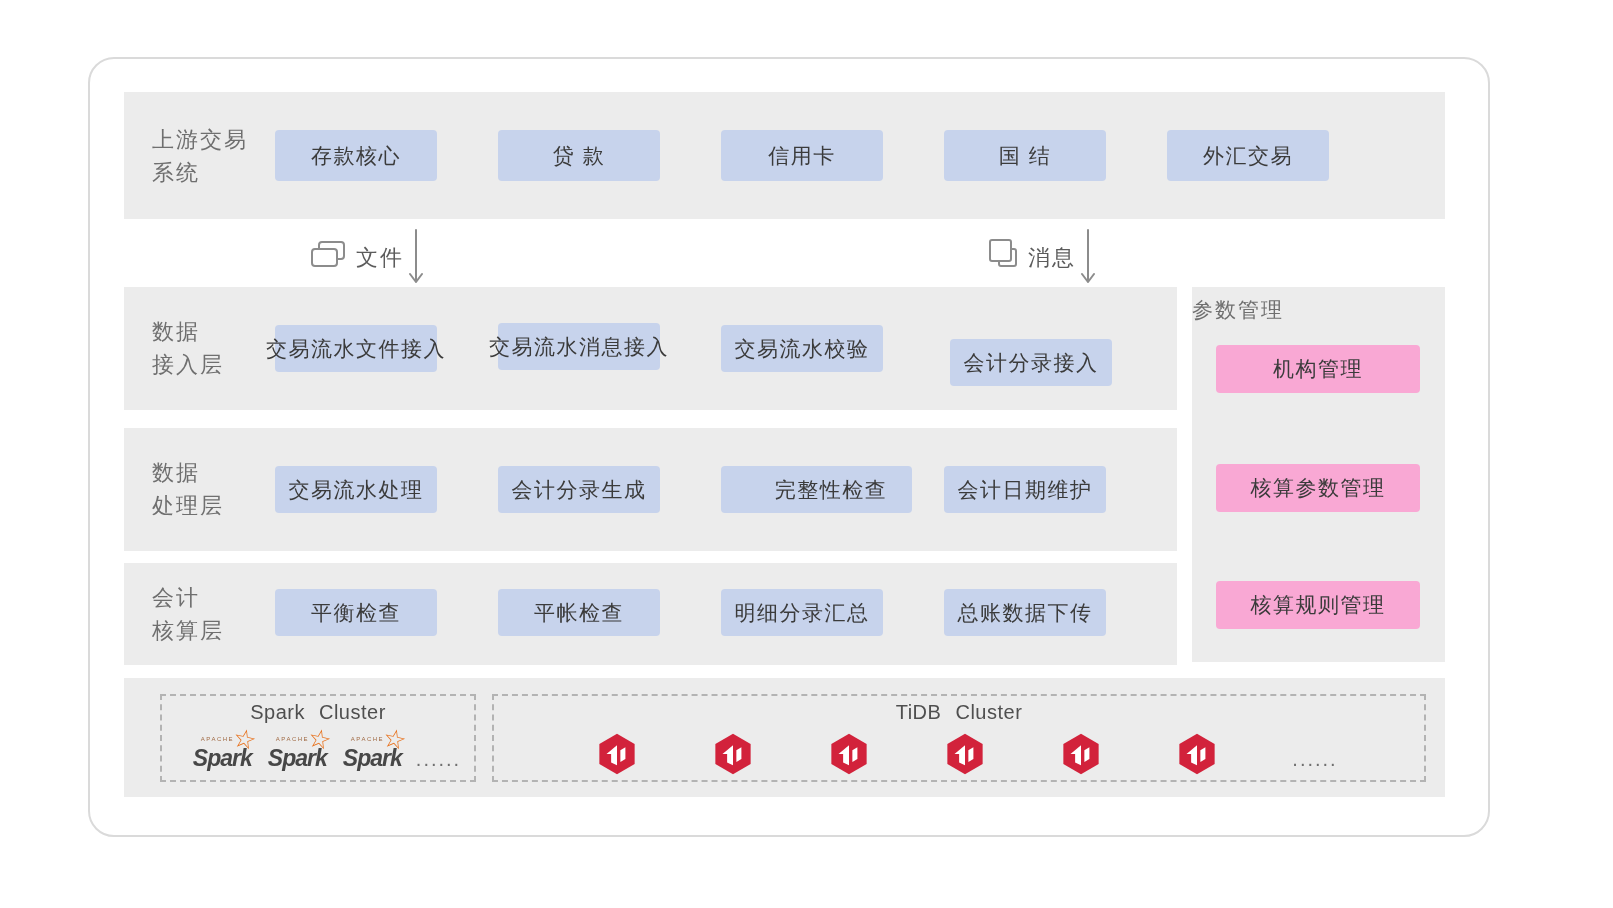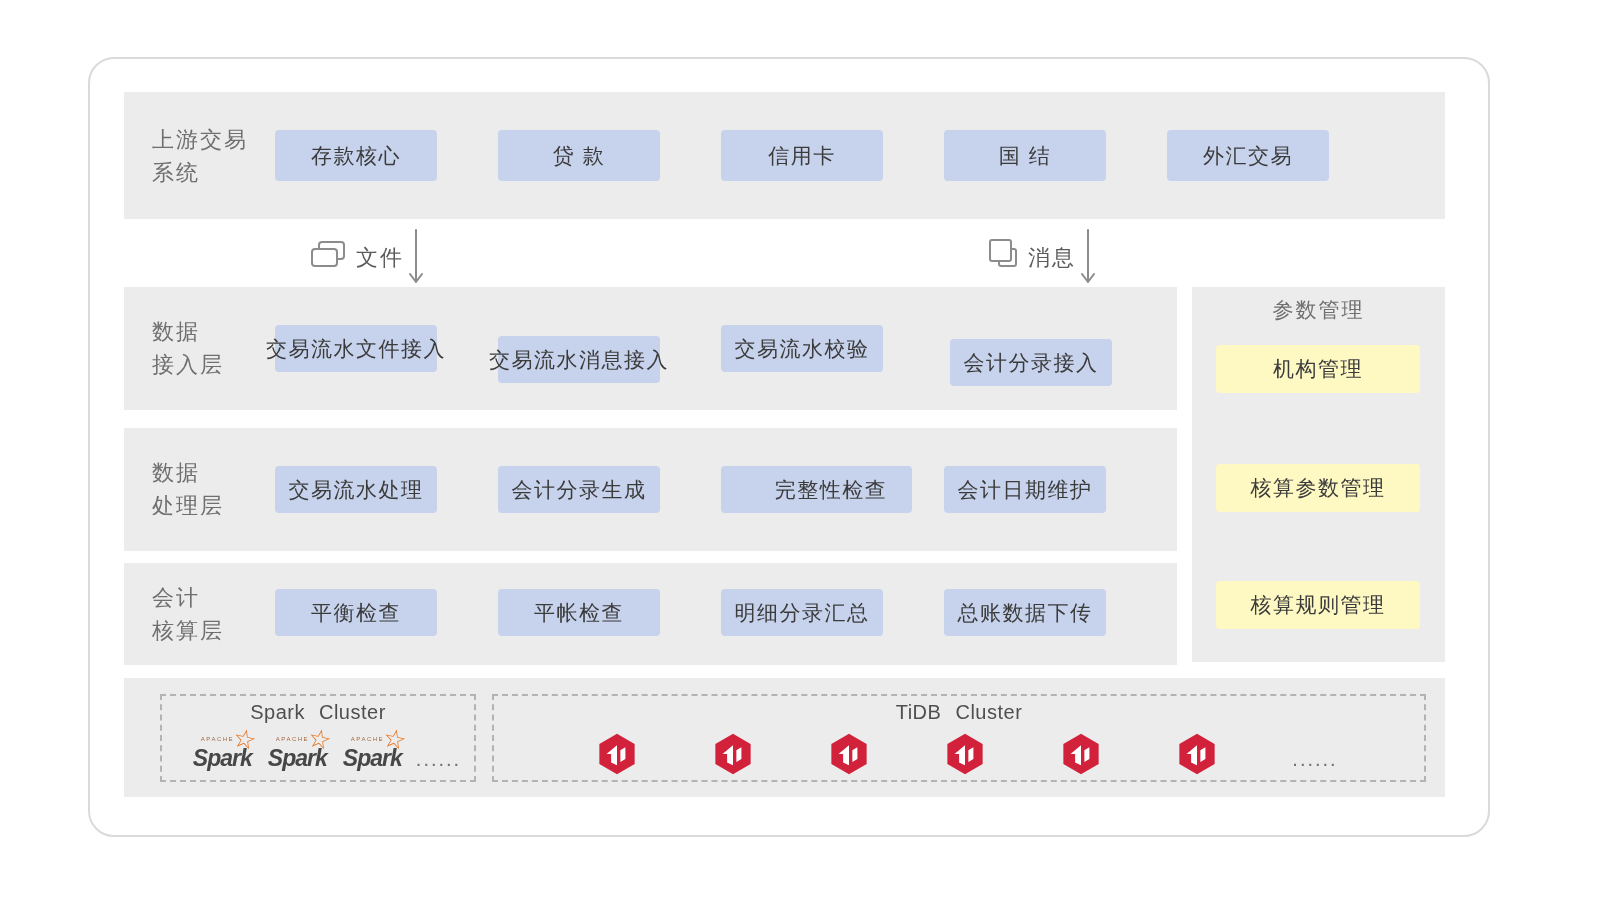--- a/index.html
+++ b/index.html
@@ -24,26 +24,26 @@
     position:absolute;left:152px;font-size:22px;color:#6F6F6F;
     line-height:33px;letter-spacing:2px;white-space:nowrap;
   }
   .bluebox{
     position:absolute;width:162px;height:51px;background:#C7D3EC;border-radius:4px;
     display:flex;align-items:center;justify-content:center;
     font-size:21px;color:#3B3B3B;letter-spacing:1.5px;white-space:nowrap;
   }
   .bluebox.small{height:47px;}
   .greenbox{
-    position:absolute;left:1216px;width:204px;height:48px;background:#fef9c3;border-radius:4px;
+    position:absolute;left:1216px;width:204px;height:48px;background:#f9a8d4;border-radius:4px;
     display:flex;align-items:center;justify-content:center;
     font-size:21px;color:#3B3B3B;letter-spacing:1.5px;white-space:nowrap;
   }
   .panel-title{
-    position:absolute;left:1192px;top:296px;width:253px;text-align:center;
+    position:absolute;left:1192px;top:296px;width:253px;text-align:left;
     font-size:21px;color:#6F6F6F;letter-spacing:2px;
   }
   .conn-icon{position:absolute;}
   .conn-label{position:absolute;font-size:22px;color:#5C5C5C;letter-spacing:2px;}
   .conn-arrow{position:absolute;}
 
   .cluster{position:absolute;border:2px dashed #B3B3B3;background:transparent;}
   #spark-box{left:160px;top:694px;width:312px;height:84px;}
   #tidb-box {left:492px;top:694px;width:930px;height:84px;}
   .cluster-title{
@@ -116,21 +116,21 @@
 <svg class="conn-arrow" style="left:1080px;top:228px;" width="16" height="58" viewBox="0 0 16 58">
   <path d="M8 2 L8 54 M2 46 L8 54 M14 46 L8 54" fill="none" stroke="#8C8C8C" stroke-width="2" stroke-linecap="round"></path>
 </svg>
 
 <div class="band" id="band-access"></div>
 <div class="layer-label" style="top:315px;">
   <div>数据</div>
   <div>接入层</div>
 </div>
 <div class="bluebox small" style="left:275px;top:325px;">交易流水文件接入</div>
-<div class="bluebox small" style="left:498px;top:336px;text-align:right;">交易流水消息接入</div>
+<div class="bluebox small" style="left:498px;top:323px;text-align:right;">交易流水消息接入</div>
 <div class="bluebox small" style="left:721px;top:325px;">交易流水校验</div>
 <div class="bluebox small" style="left:944px;top:339px;margin-left:6px;">会计分录接入</div>
 
 <div class="band" id="band-process"></div>
 <div class="layer-label" style="top:456px;">
   <div>数据</div>
   <div>处理层</div>
 </div>
 <div class="bluebox small" style="left:275px;top:466px;">交易流水处理</div>
 <div class="bluebox small" style="left:498px;top:466px;">会计分录生成</div>

